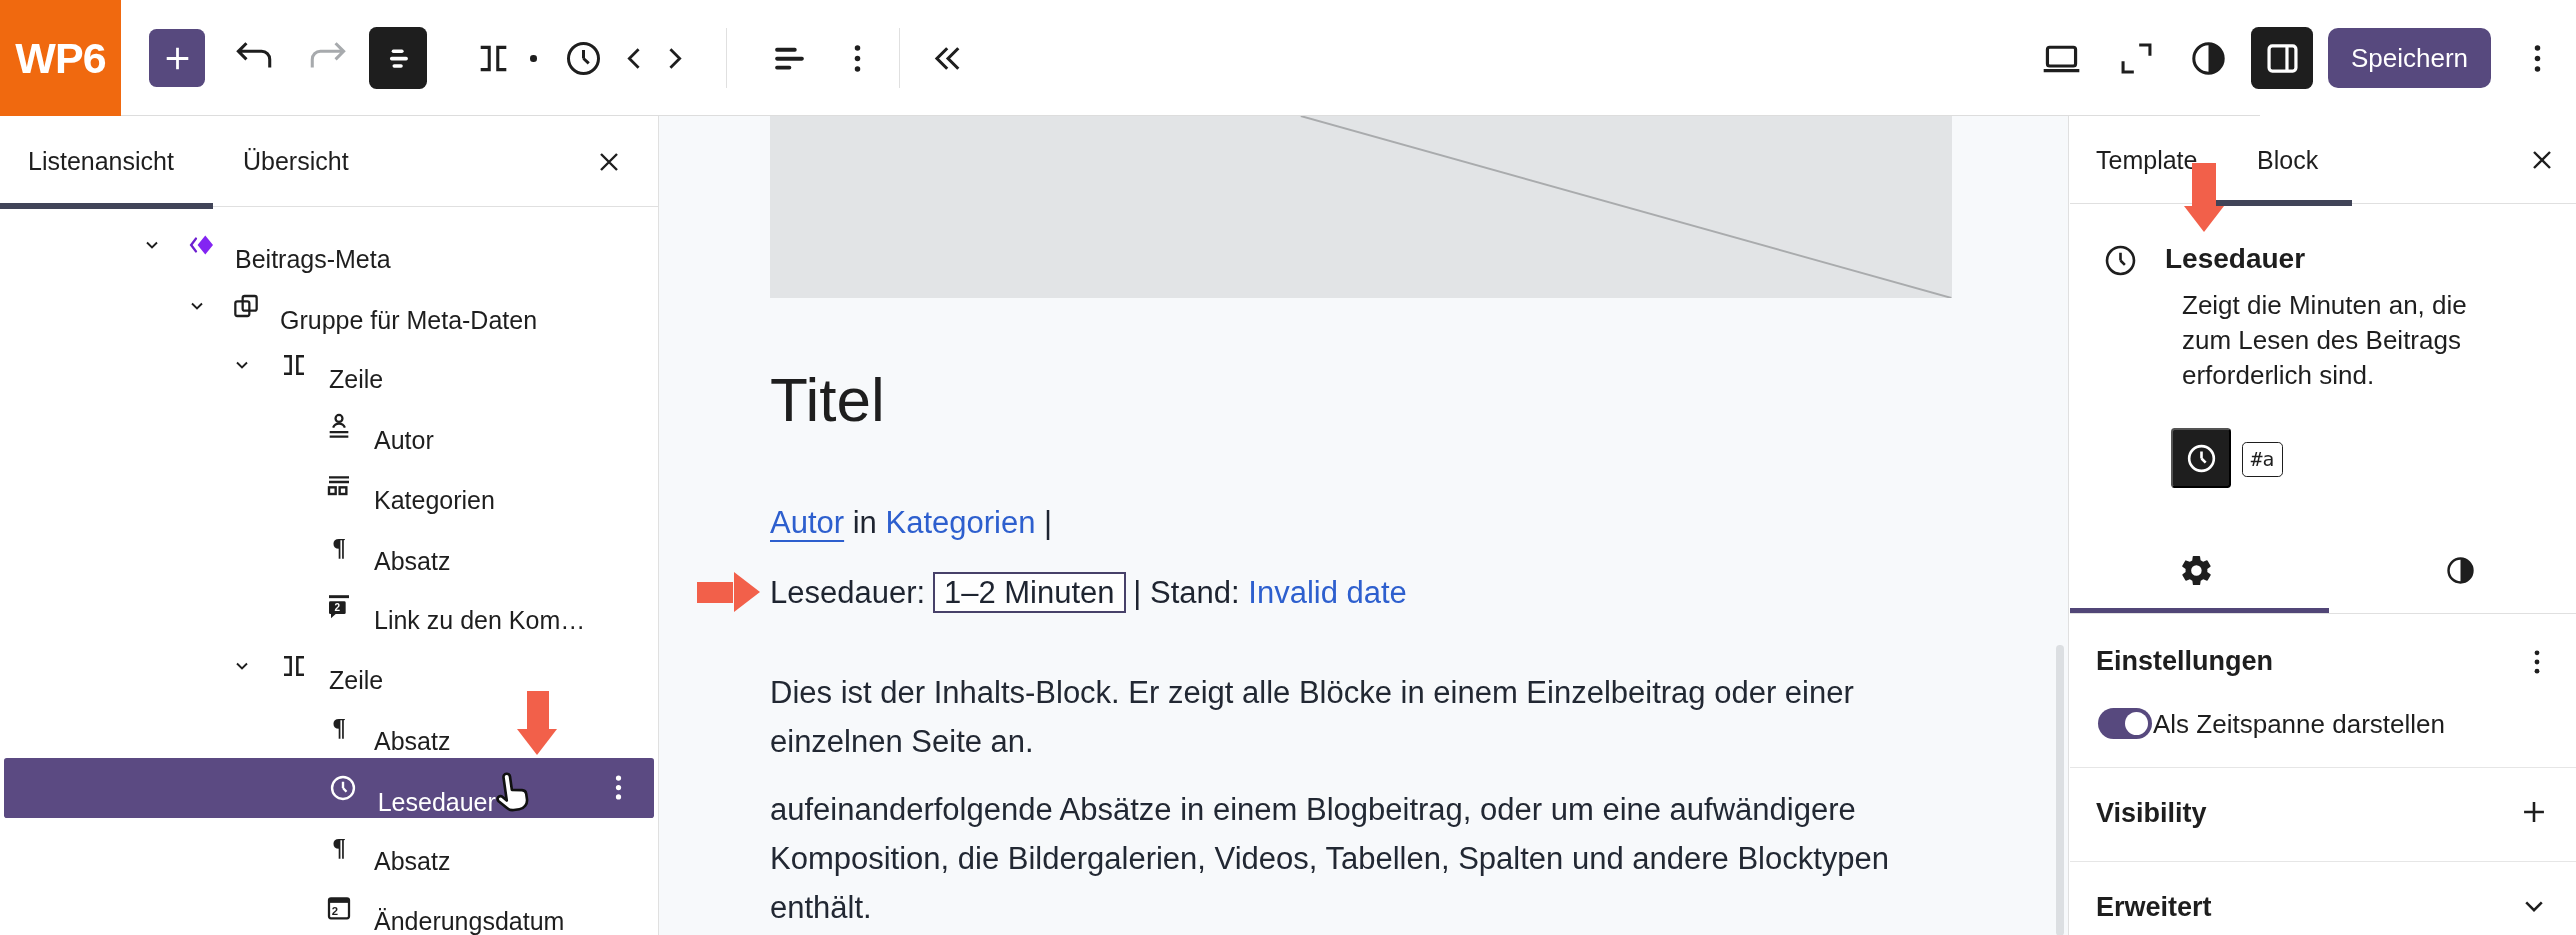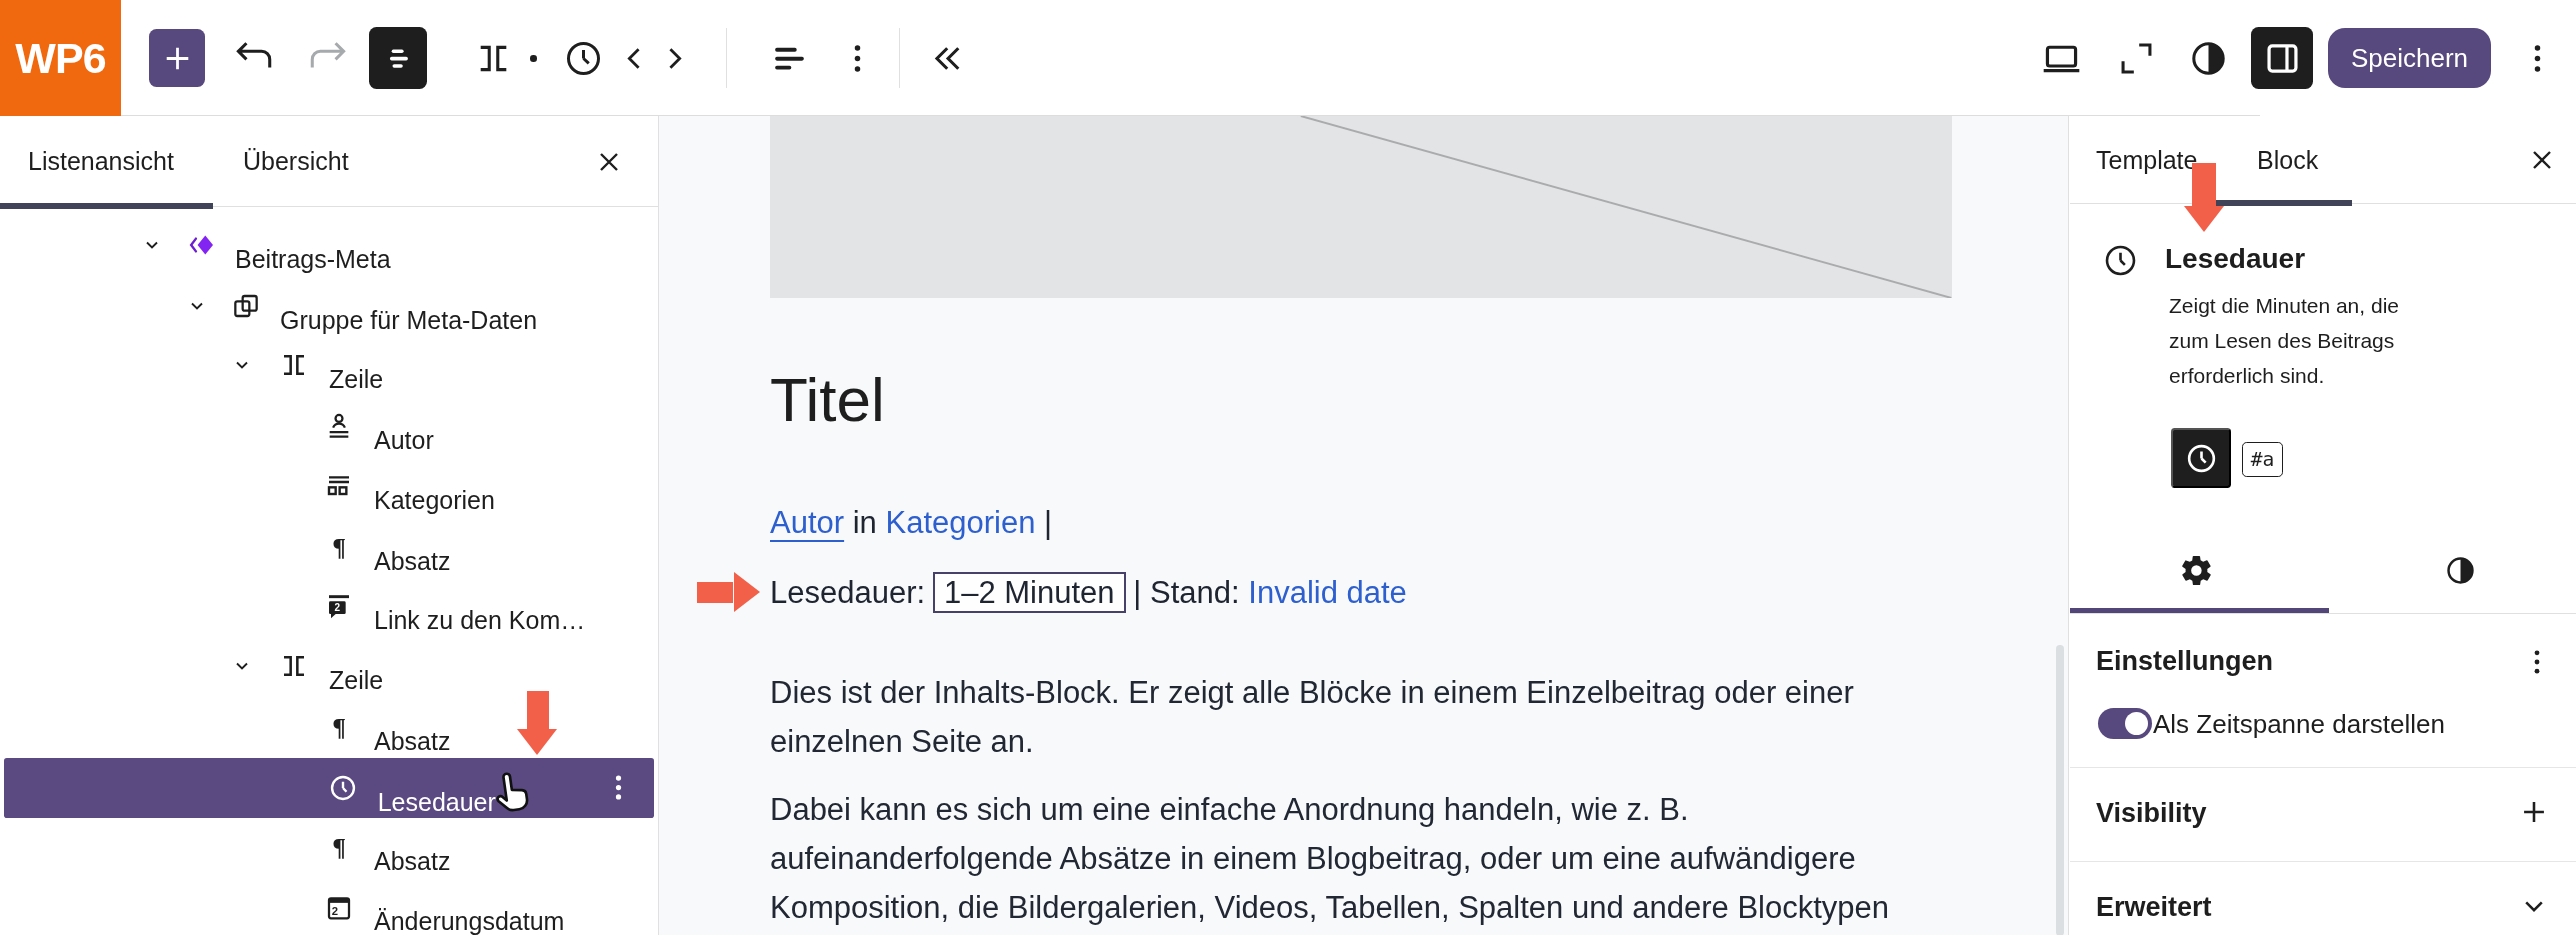--- a/index.html
+++ b/index.html
@@ -21,21 +21,21 @@
   .mover-right { left:654px; width:39px; }
   .tb-divider { position:absolute; top:28px; width:0.9px; height:60px; background:#e0e0e0; }
   .d1 { left:726px; } .d2 { left:899px; }
   .align-tool { left:762px; width:54px; }
   .kebab-tool { left:831px; width:52px; }
   .collapse-tool { left:917px; width:56px; }
   .device-preview { left:2032px; width:58px; }
   .fullscreen { left:2107px; width:58px; }
   .contrast-view { left:2180px; width:56px; }
   .panel-toggle { left:2251px; top:27px; width:62px; height:62px; background:#1e1e1e; border-radius:7.5px; }
-  .save-btn { left:2328px; top:28px; width:163px; height:60px; background:#57497e; border-radius:17px; color:#fff; font-size:26px; font-family:"Liberation Sans",sans-serif; }
+  .save-btn { left:2328px; top:28px; width:163px; height:60px; background:#57497e; border-radius:10px; color:#fff; font-size:26px; font-family:"Liberation Sans",sans-serif; }
   .options-kebab { left:2511px; width:52px; }
 
   
   .left-panel { position:absolute; left:0; top:116px; width:659px; height:820px; background:#fff; border-right:0.9px solid #e0e0e0; z-index:20; }
   .lp-tabs { position:relative; height:91px; border-bottom:0.9px solid #e0e0e0; }
   .lp-underline { position:absolute; left:0; bottom:-2.8px; width:213px; height:5.6px; background:#414458; }
   .lp-tab { position:absolute; top:0; height:91px; display:flex; align-items:center; font-size:25px; color:#1e1e1e; cursor:pointer; }
   .lp-tab.t1 { left:28px; } .lp-tab.t2 { left:243px; }
   .lp-close { position:absolute; left:587px; top:24px; width:43px; height:43px; display:flex; align-items:center; justify-content:center; cursor:pointer; }
 
@@ -73,21 +73,21 @@
 
   
   .right-panel { position:absolute; left:2070px; top:116px; width:506px; height:820px; background:#fff; z-index:20; }
   .rp-tabs { position:relative; height:88px; border-bottom:0.9px solid #e0e0e0; }
   .rp-tab { position:absolute; top:0; height:88px; display:flex; align-items:center; font-size:25px; color:#1e1e1e; cursor:pointer; }
   .rp-tab.t1 { left:26px; } .rp-tab.t2 { left:187px; }
   .rp-underline { position:absolute; left:146px; bottom:-2.8px; width:136px; height:5.6px; background:#414458; }
   .rp-close { position:absolute; left:450px; top:22.4px; width:43px; height:43px; display:flex; align-items:center; justify-content:center; cursor:pointer; }
   .block-icon { position:absolute; left:31px; top:125px; }
   .block-title { position:absolute; left:95px; top:127px; font-size:28px; font-weight:600; color:#1e1e1e; }
-  .block-desc { position:absolute; left:99px; top:172px; font-size:21px; line-height:35px; color:#1e1e1e; }
+  .block-desc { position:absolute; left:112px; top:172px; font-size:26px; line-height:35px; color:#1e1e1e; }
   .variant-btn { position:absolute; left:101px; top:312px; width:60px; height:60px; background:#1e1e1e; border-radius:3.7px; display:flex; align-items:center; justify-content:center; cursor:pointer; }
   .anchor-badge { position:absolute; left:172px; top:326px; width:41px; height:35px; border:1.9px solid #1e1e1e; border-radius:4.7px; display:flex; align-items:center; justify-content:center; font-family:"DejaVu Sans Mono",monospace; font-size:19.6px; color:#1e1e1e; }
   .insp-tab { position:absolute; top:434px; width:41px; height:41px; display:flex; align-items:center; justify-content:center; cursor:pointer; }
   .gear-tab { left:106px; } .styles-tab { left:370px; }
   .insp-underline { position:absolute; left:0; top:492px; width:259px; height:5.6px; background:#514677; }
   .insp-border { position:absolute; left:0; top:497px; width:506px; height:0.9px; background:#e0e0e0; }
   .sec-header { position:absolute; left:26px; height:45px; display:flex; align-items:center; font-size:27px; font-weight:600; color:#1e1e1e; }
   .sec-btn { position:absolute; width:41px; height:41px; display:flex; align-items:center; justify-content:center; cursor:pointer; }
   .hdiv { position:absolute; left:0; width:506px; height:0.9px; background:#e6e6e6; }
   .toggle { position:absolute; left:28px; top:592px; width:54px; height:31px; border-radius:16px; background:#57497e; cursor:pointer; }
@@ -450,21 +450,20 @@
     </div>
 
     <div class="meta2"><span>Lesedauer:</span><span class="rt-box">1–2 Minuten</span><span>|</span><span> </span><span>Stand:</span><span> </span><span class="link">Invalid date</span></div>
 
     <div class="para p1">
       <div>Dies ist der Inhalts-Block. Er zeigt alle Blöcke in einem Einzelbeitrag oder einer</div>
       <div>einzelnen Seite an.</div>
     </div>
 
     <div class="para p2">
-      <div>Dabei kann es sich um eine einfache Anordnung handeln, wie z. B.</div>
       <div>aufeinanderfolgende Absätze in einem Blogbeitrag, oder um eine aufwändigere</div>
       <div>Komposition, die Bildergalerien, Videos, Tabellen, Spalten und andere Blocktypen</div>
       <div>enthält.</div>
     </div>
 
     <div class="scroll-thumb"></div>
   </div>
 
   <div class="right-panel">
     <div class="rp-tabs">

